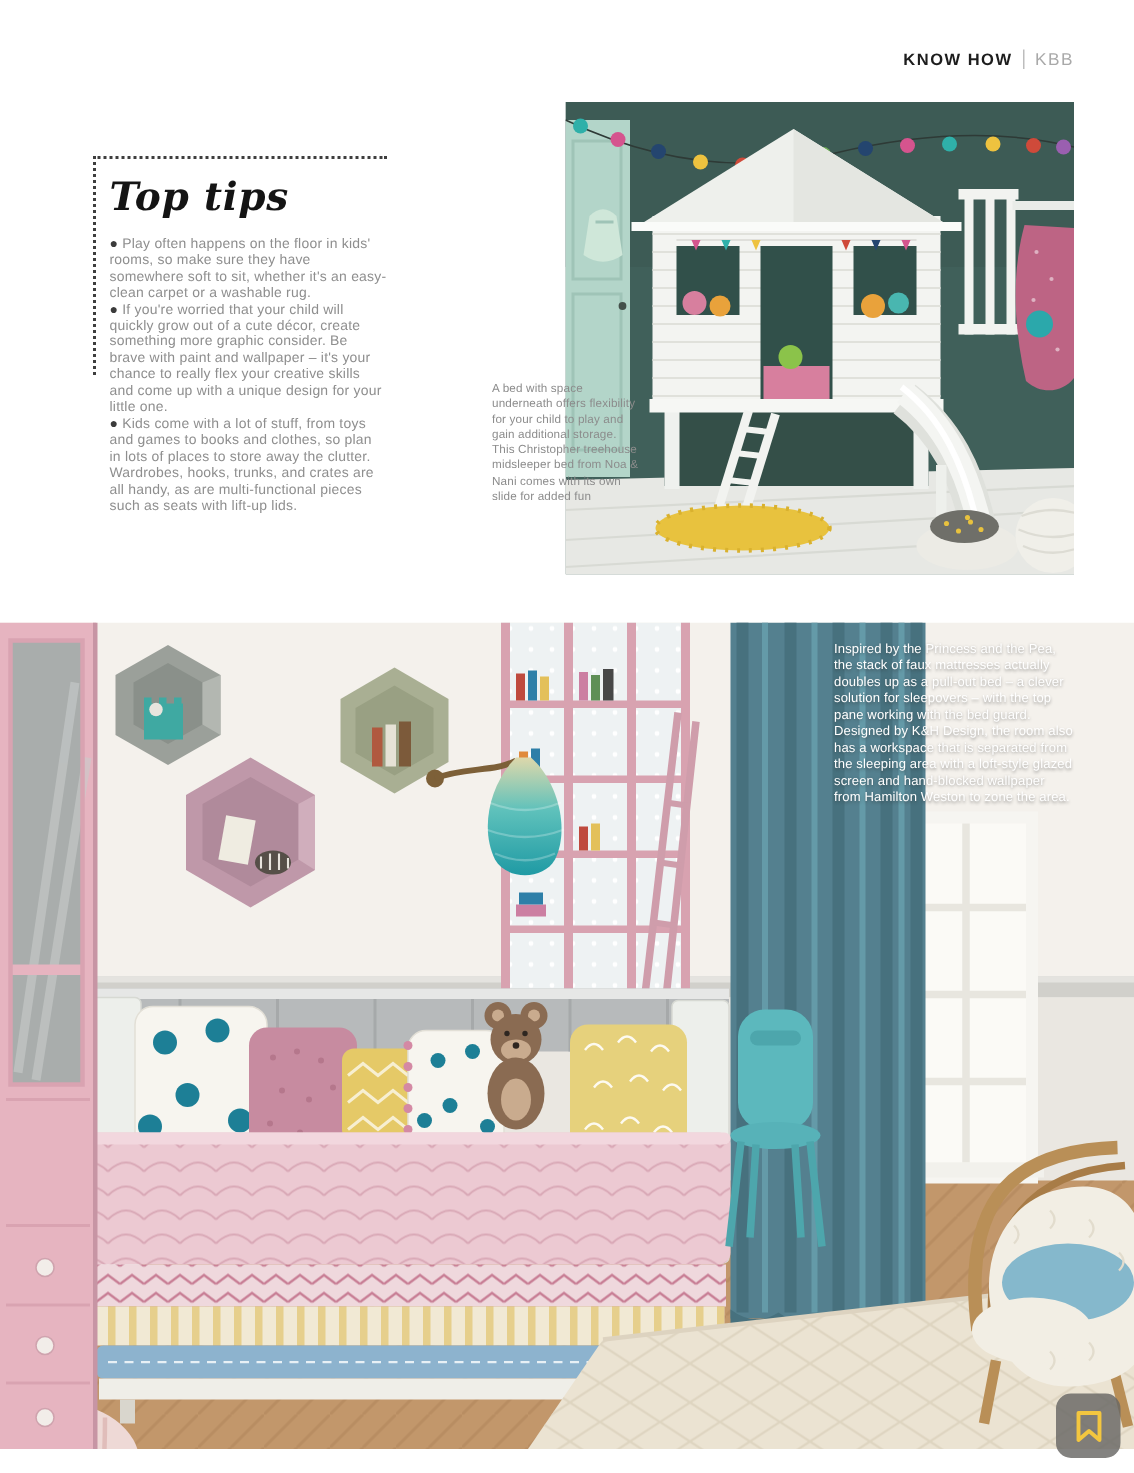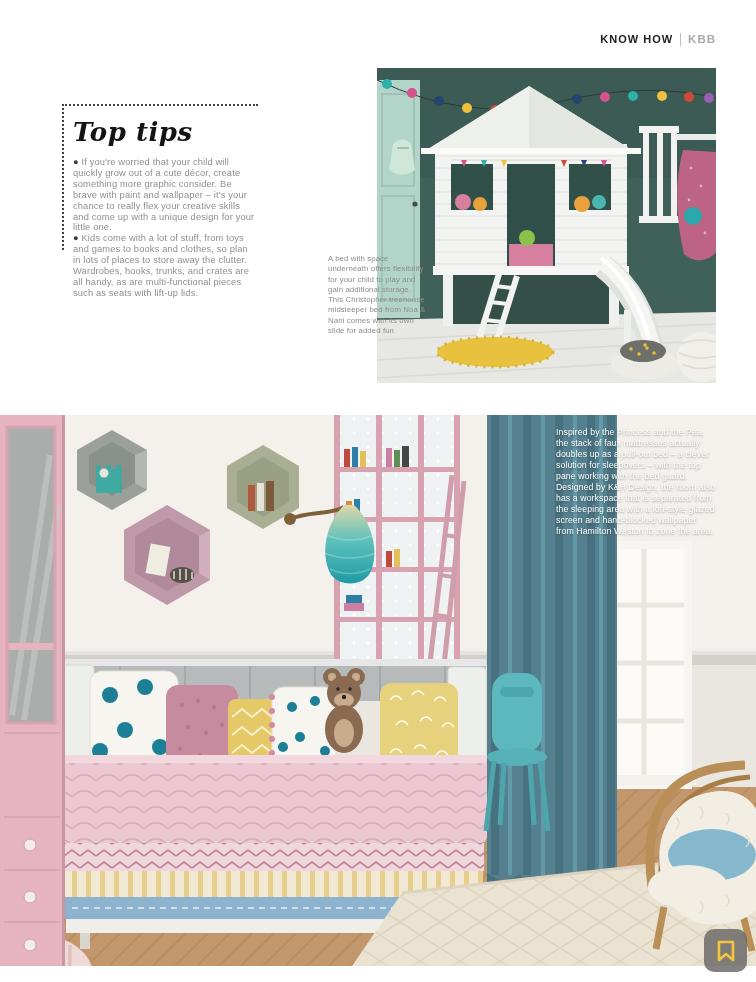--- a/index.html
+++ b/index.html
@@ -1,22 +1,22 @@
 <!DOCTYPE html>
 <html><head>
 <meta charset="utf-8">
 <style>
   html,body{margin:0;padding:0;background:#ffffff;}
   .page{position:relative;width:756px;height:982px;background:#ffffff;overflow:hidden;
         font-family:"Liberation Sans",sans-serif;}
   
-  .header{position:absolute;top:33px;right:40px;display:flex;gap:7px;}
+  .header{position:absolute;top:33px;right:40px;display:flex;align-items:center;gap:7px;}
   .hsec{font-size:11px;font-weight:700;letter-spacing:1px;color:#1d1d1d;}
   .hdiv{display:inline-block;width:1px;height:13px;background:#bdbdbd;}
-  .hbrand{font-size:11.5px;font-weight:700;letter-spacing:1px;color:#a9a9a9;}
+  .hbrand{font-size:11.5px;font-weight:400;letter-spacing:1px;color:#a9a9a9;}
   
   .tips-leftborder{position:absolute;left:62px;top:104px;height:146px;border-left:2px dotted #3e3e3e;}
   .tips{position:absolute;left:62px;top:104px;width:196px;border-top:2px dotted #3e3e3e;
         padding:9px 0 0 11px;box-sizing:border-box;}
   .tips-title{font-family:"DejaVu Serif",serif;font-style:italic;font-weight:700;
         font-size:26px;color:#141414;letter-spacing:0.5px;margin:2px 0 10px 0;}
   .bullet{margin:0;font-size:9.3px;line-height:10.9px;color:#8e8e8e;letter-spacing:0.15px;}
   .bullet::first-letter{color:#3b3b3b;}
   
   figure{margin:0;padding:0;}
@@ -40,20 +40,21 @@
 
   <div class="header">
     <span class="hsec">KNOW HOW</span>
     <span class="hdiv"></span>
     <span class="hbrand">KBB</span>
   </div>
 
   <div class="tips-leftborder"></div>
   <div class="tips">
     <div class="tips-title">Top tips</div>
+    <p class="bullet">● Play often happens on the floor in kids' rooms, so make sure they have somewhere soft to sit, whether it's an easy-clean carpet or a washable rug.</p>
     <p class="bullet">● If you're worried that your child will quickly grow out of a cute décor, create something more graphic consider. Be brave with paint and wallpaper – it's your chance to really flex your creative skills and come up with a unique design for your little one.</p>
     <p class="bullet">● Kids come with a lot of stuff, from toys and games to books and clothes, so plan in lots of places to store away the clutter. Wardrobes, hooks, trunks, and crates are all handy, as are multi-functional pieces such as seats with lift-up lids.</p>
   </div>
 
   <figure class="photo-top">
     <svg viewBox="0 0 339 315" width="339" height="315">
       <rect width="339" height="315" fill="#40605a"></rect>
       <rect width="339" height="110" fill="#39564f" opacity="0.5"></rect>
       <g>
         <rect x="0" y="12" width="43" height="238" fill="#b3d5c9"></rect>

